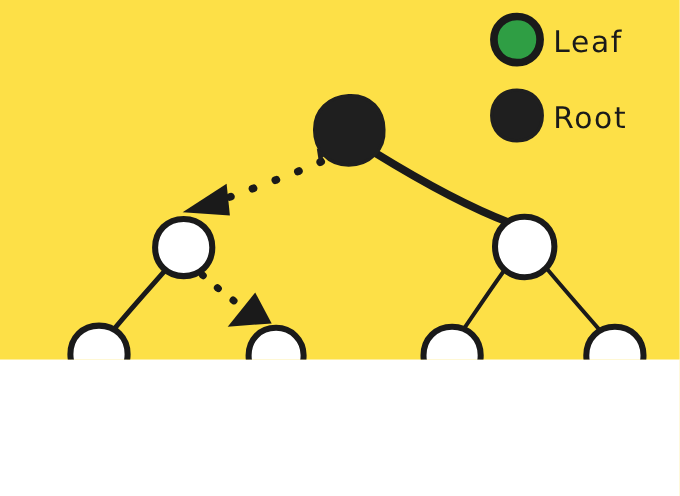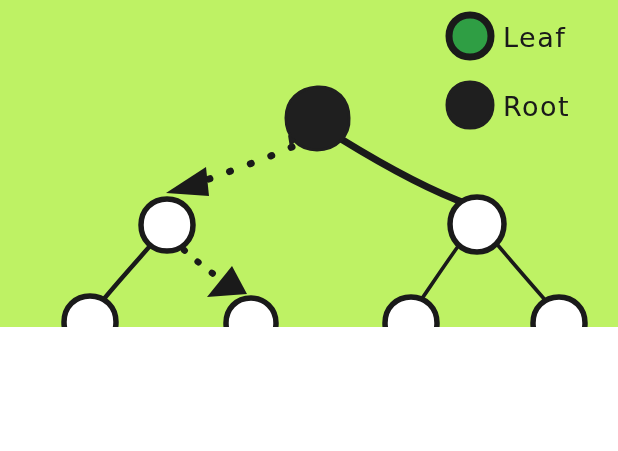--- a/index.html
+++ b/index.html
@@ -7,21 +7,21 @@
     padding: 0;
     background: #ffffff;
   }
   body {
     font-family: "DejaVu Sans", sans-serif;
   }
   #canvas {
     position: relative;
     width: 618px;
     height: 327px;
-    background: #bef264;
+    background: #fde047;
     overflow: hidden;
   }
   #tree-svg {
     position: absolute;
     left: 0;
     top: 0;
     width: 618px;
     height: 451px;
   }
   .legend-label {

